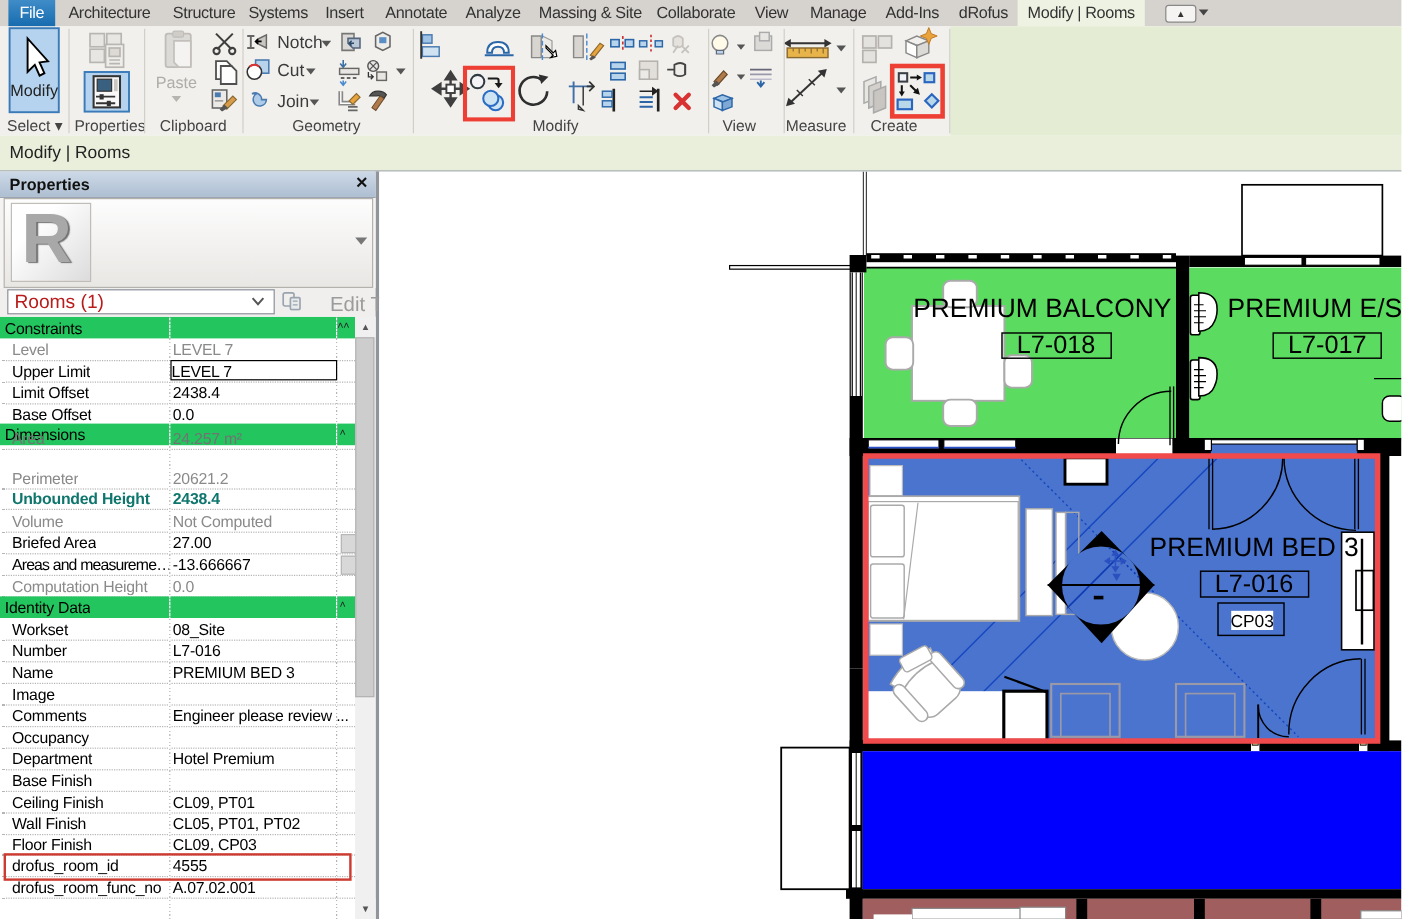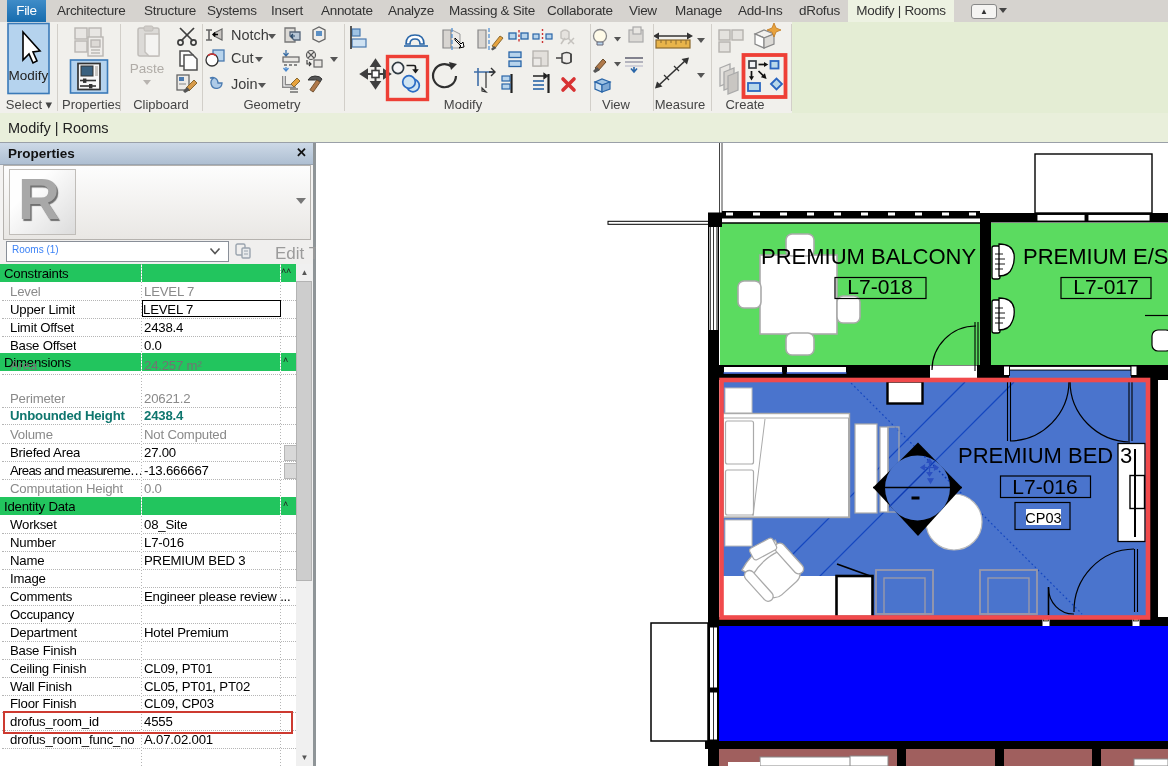--- a/index.html
+++ b/index.html
@@ -395,21 +395,21 @@
   <div style="position:absolute;left:3px;top:0px;width:306px;height:73px;border:1px solid #b5b2ae;background:linear-gradient(#fdfdfd,#e9e7e4);"></div>
 
   <div style="position:absolute;left:9px;top:4px;width:65px;height:64px;border:1px solid #c0bdb9;background:linear-gradient(135deg,#fefefe 30%,#dcdcdc);">
     <span style="position:absolute;left:8px;top:-5px;font-size:58px;font-weight:bold;color:#a8a8a8;text-shadow:1.5px 1.5px 1px #6f6f6f;">R</span>
   </div>
 
   <div style="position:absolute;left:296px;top:33px;width:0;height:0;border-left:5px solid transparent;border-right:5px solid transparent;border-top:6px solid #777;"></div>
 </div>
 
 <div class="abs" style="left:6px;top:241px;width:221px;height:19px;border:1px solid #898f98;background:#fff;">
-  <span style="position:absolute;left:5px;top:2px;font-size:10px;color:#3b82f6;">Rooms (1)</span>
+  <span style="position:absolute;left:5px;top:2px;font-size:16px;color:#b91c1c;">Rooms (1)</span>
   <svg style="position:absolute;left:202px;top:5px" width="12" height="8" viewBox="0 0 12 8">
         <path d="M1.5 1.5 L6 6.5 L10.5 1.5" fill="none" stroke="#555" stroke-width="1.6"></path>
       </svg>
 </div>
 
 <div class="abs" style="left:235px;top:243px;width:78px;height:17px;white-space:nowrap;">
   <svg width="16" height="16" style="position:absolute;left:0;top:0" viewBox="0 0 16 16">
     <rect x="1" y="1" width="9" height="11" rx="1.5" fill="none" stroke="#9aa4ae" stroke-width="1.4"></rect>
     <rect x="7" y="5" width="8" height="10" rx="1" fill="#e8eaec" stroke="#9aa4ae" stroke-width="1.4"></rect>
     <line x1="9" y1="8" x2="13" y2="8" stroke="#9aa4ae" stroke-width="1"></line>

